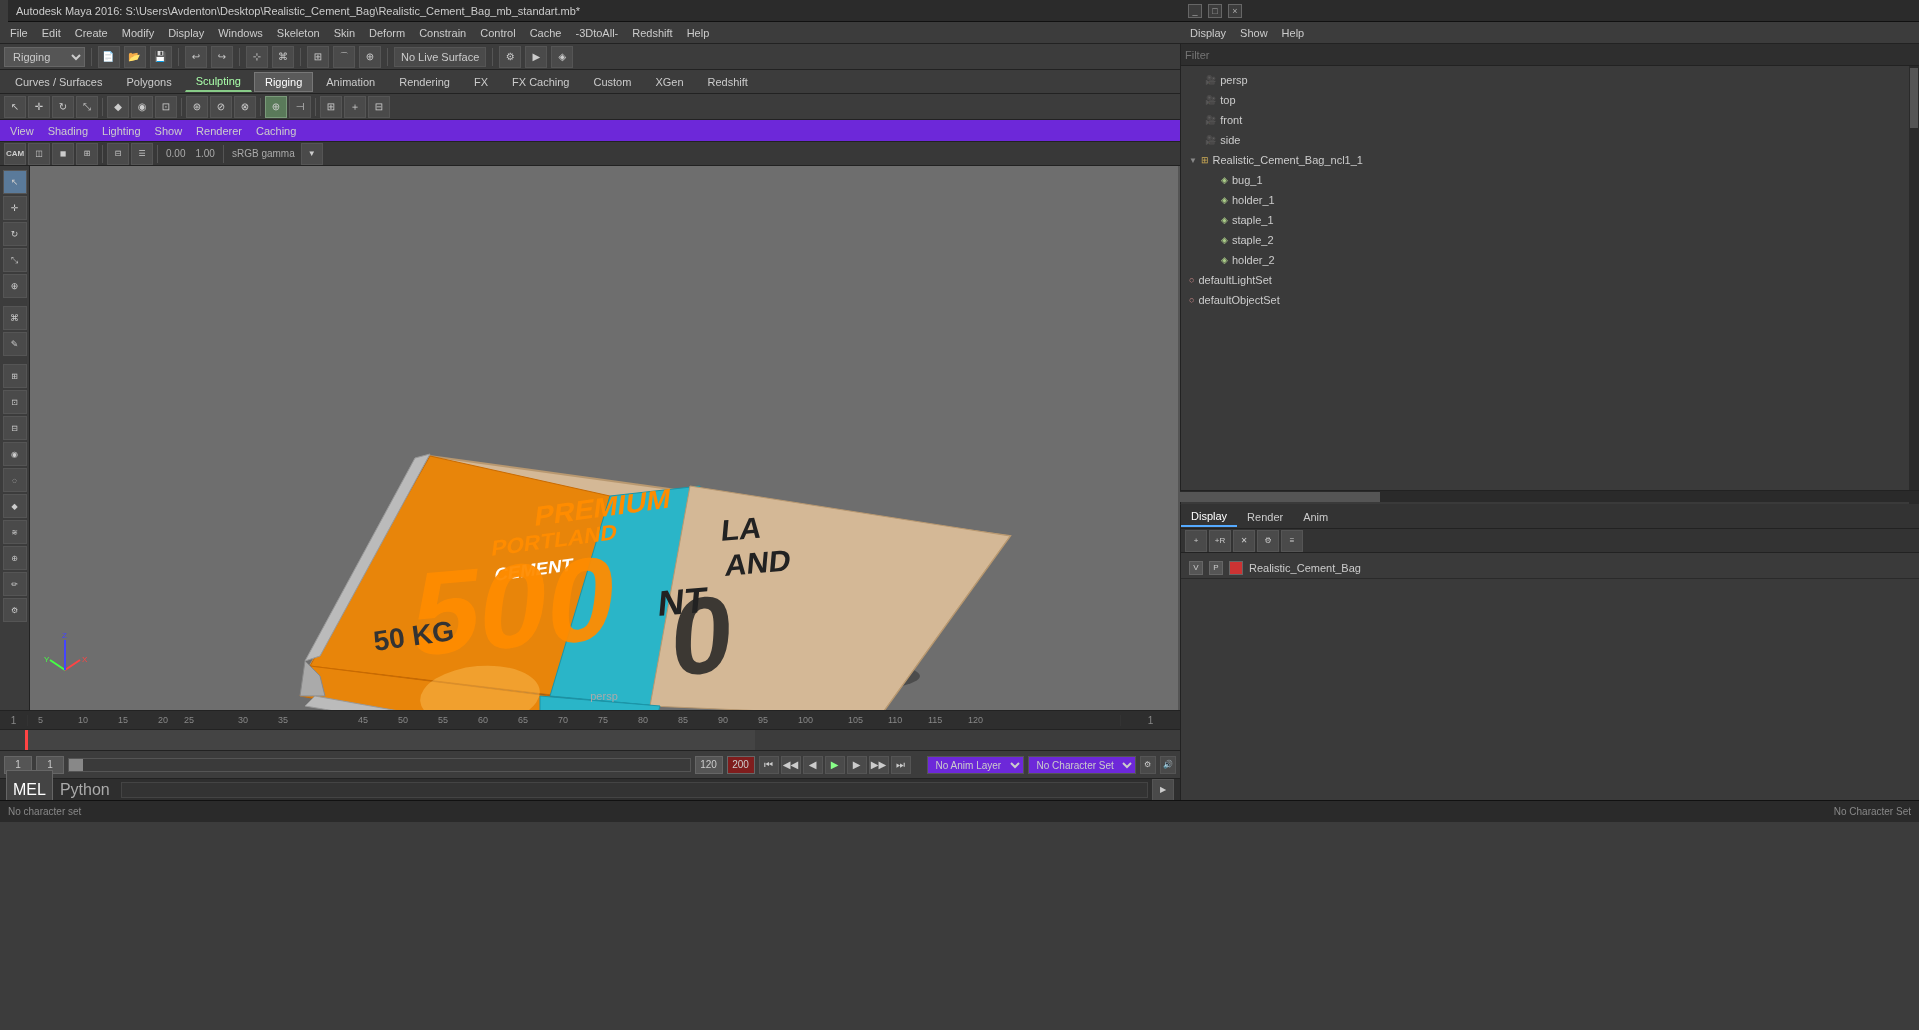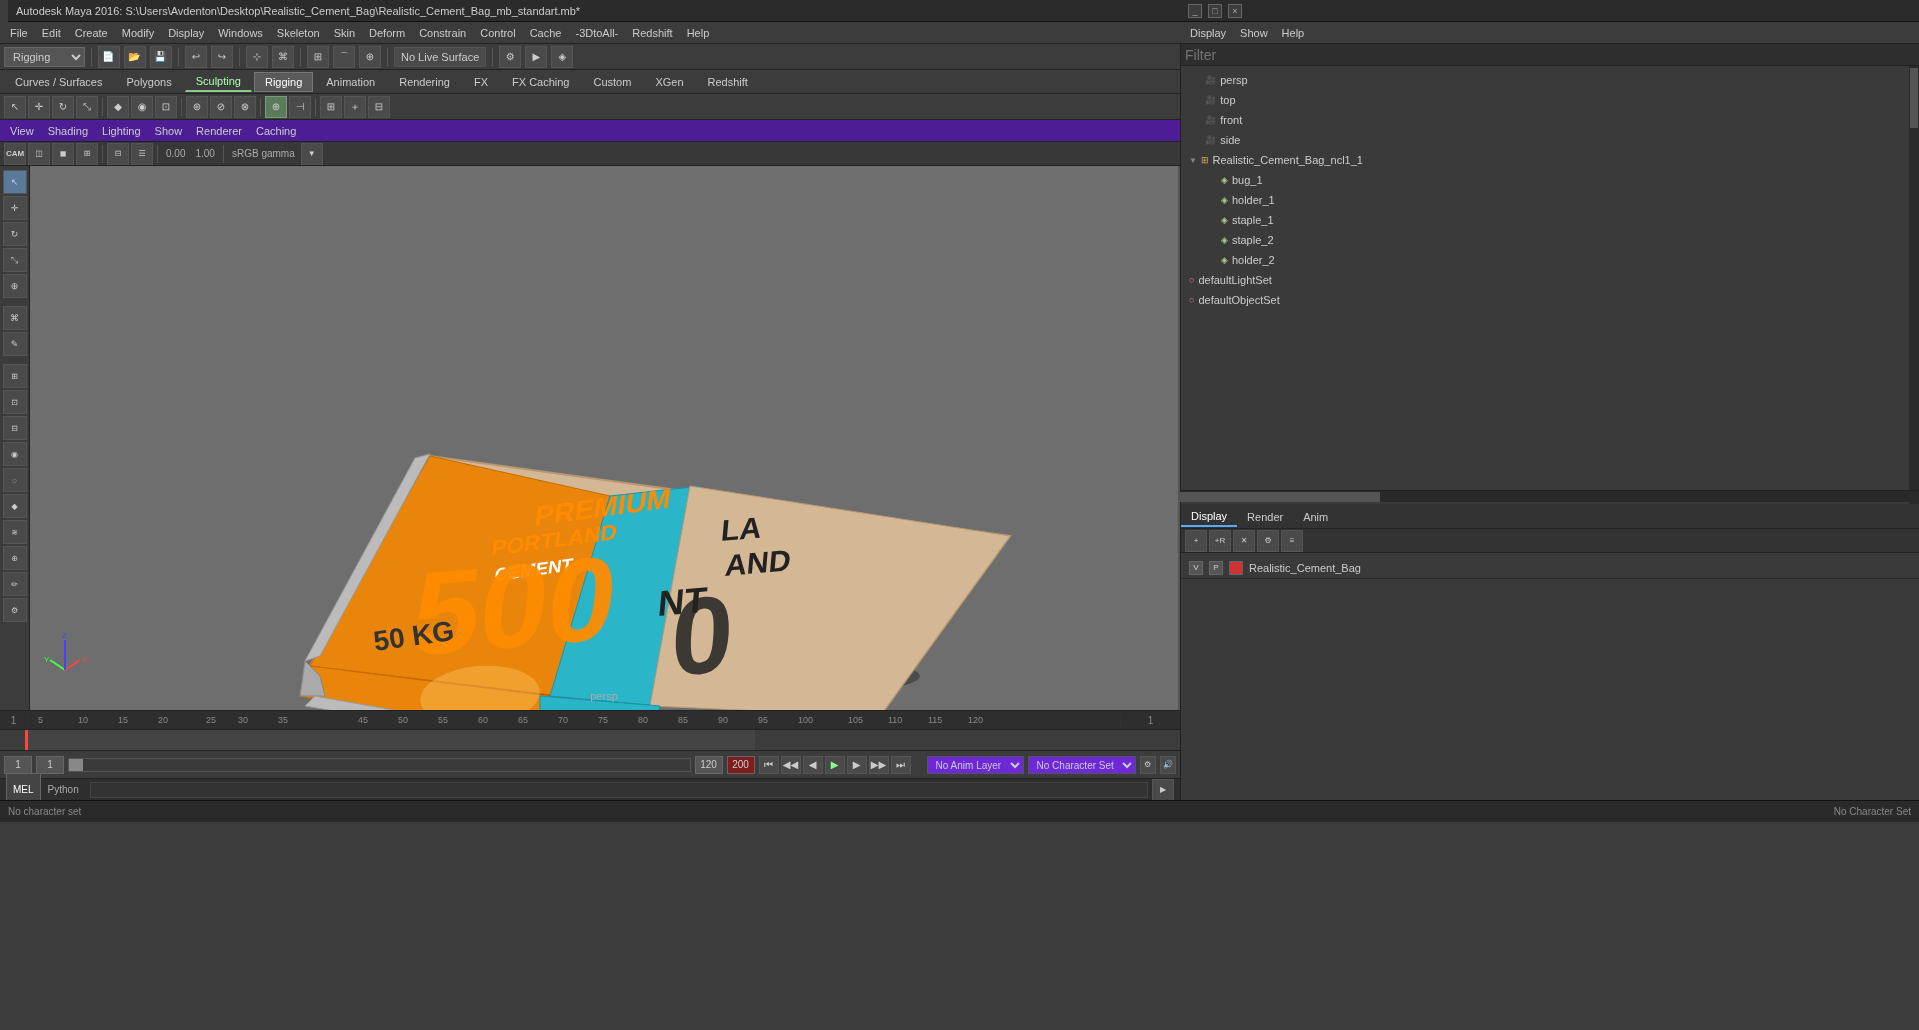--- a/index.html
+++ b/index.html
@@ -182,21 +182,21 @@
       gap: 2px;
       border-bottom: 1px solid #222;
     }
 
     
     #viewport-menubar {
       position: absolute;
       top: 120px; left: 0;
       width: 1180px;
       height: 22px;
-      background: #4c1d95;
+      background: #6d28d9;
       display: flex;
       align-items: center;
       padding: 0 4px;
       gap: 2px;
       border-bottom: 1px solid #222;
     }
 
     
     #viewport-toolbar {
       position: absolute;
@@ -472,21 +472,21 @@
       color: #ccc;
       padding: 2px 4px;
       font-size: 10px;
       height: 18px;
       cursor: pointer;
     }
 
     
     .script-tab {
       padding: 10px 6px;
-      font-size: 10px;
+      font-size: 16px;
       color: #aaa;
       cursor: pointer;
       border: 1px solid transparent;
       text-align: center;
     }
     .script-tab.active {
       color: #fff;
       border: 1px solid #666;
       background: #444;
     }
@@ -717,21 +717,21 @@
       <text x="22" y="8" fill="#4444ff" font-size="8">Z</text>
     </svg>
   </div>
 
   <div class="viewport-label" style="bottom:8px; left:50%; transform:translateX(-50%);">persp</div>
 </div>
 
 <div id="viewport-right-handle"></div>
 
 <div id="outliner-panel">
-  <input class="outliner-search" type="text" placeholder="Filter" style="width: 100%; height: 22px; background: rgb(46, 46, 46); border-top: none; border-right: none; border-left: none; border-image: initial; border-bottom: 1px solid rgb(34, 34, 34); color: rgb(204, 204, 204); padding: 0px 4px; font-size: 14px;">
+  <input class="outliner-search" type="text" placeholder="Filter" style="width: 100%; height: 22px; background: rgb(46, 46, 46); border-top: none; border-right: none; border-left: none; border-image: initial; border-bottom: 1px solid rgb(34, 34, 34); color: rgb(204, 204, 204); padding: 0px 4px; font-size: 11px;">
 
   <div id="outliner-tree">
 
     <div class="tree-item tree-indent1">
       <span class="camera-icon">🎥</span>
       <span>persp</span>
     </div>
 
     <div class="tree-item tree-indent1">
       <span class="camera-icon">🎥</span>
@@ -832,21 +832,21 @@
 
 <div id="timeline-header">
   <div style="width:28px; display:flex; align-items:center; justify-content:center; font-size:10px; color:#888; border-right:1px solid #333;">
     <span>1</span>
   </div>
   <div class="tick-ruler">
     <span class="tick-label" style="left:10px;">5</span>
     <span class="tick-label" style="left:50px;">10</span>
     <span class="tick-label" style="left:90px;">15</span>
     <span class="tick-label" style="left:130px;">20</span>
-    <span class="tick-label" style="left:178px;text-align:center;">25</span>
+    <span class="tick-label" style="left:156px;text-align:center;">25</span>
     <span class="tick-label" style="left:210px;">30</span>
     <span class="tick-label" style="left:250px;">35</span>
     <span class="tick-label" style="left:290px;margin-top:19px;">40</span>
     <span class="tick-label" style="left:330px;">45</span>
     <span class="tick-label" style="left:370px;">50</span>
     <span class="tick-label" style="left:410px;">55</span>
     <span class="tick-label" style="left:450px;">60</span>
     <span class="tick-label" style="left:490px;">65</span>
     <span class="tick-label" style="left:530px;">70</span>
     <span class="tick-label" style="left:570px;">75</span>

